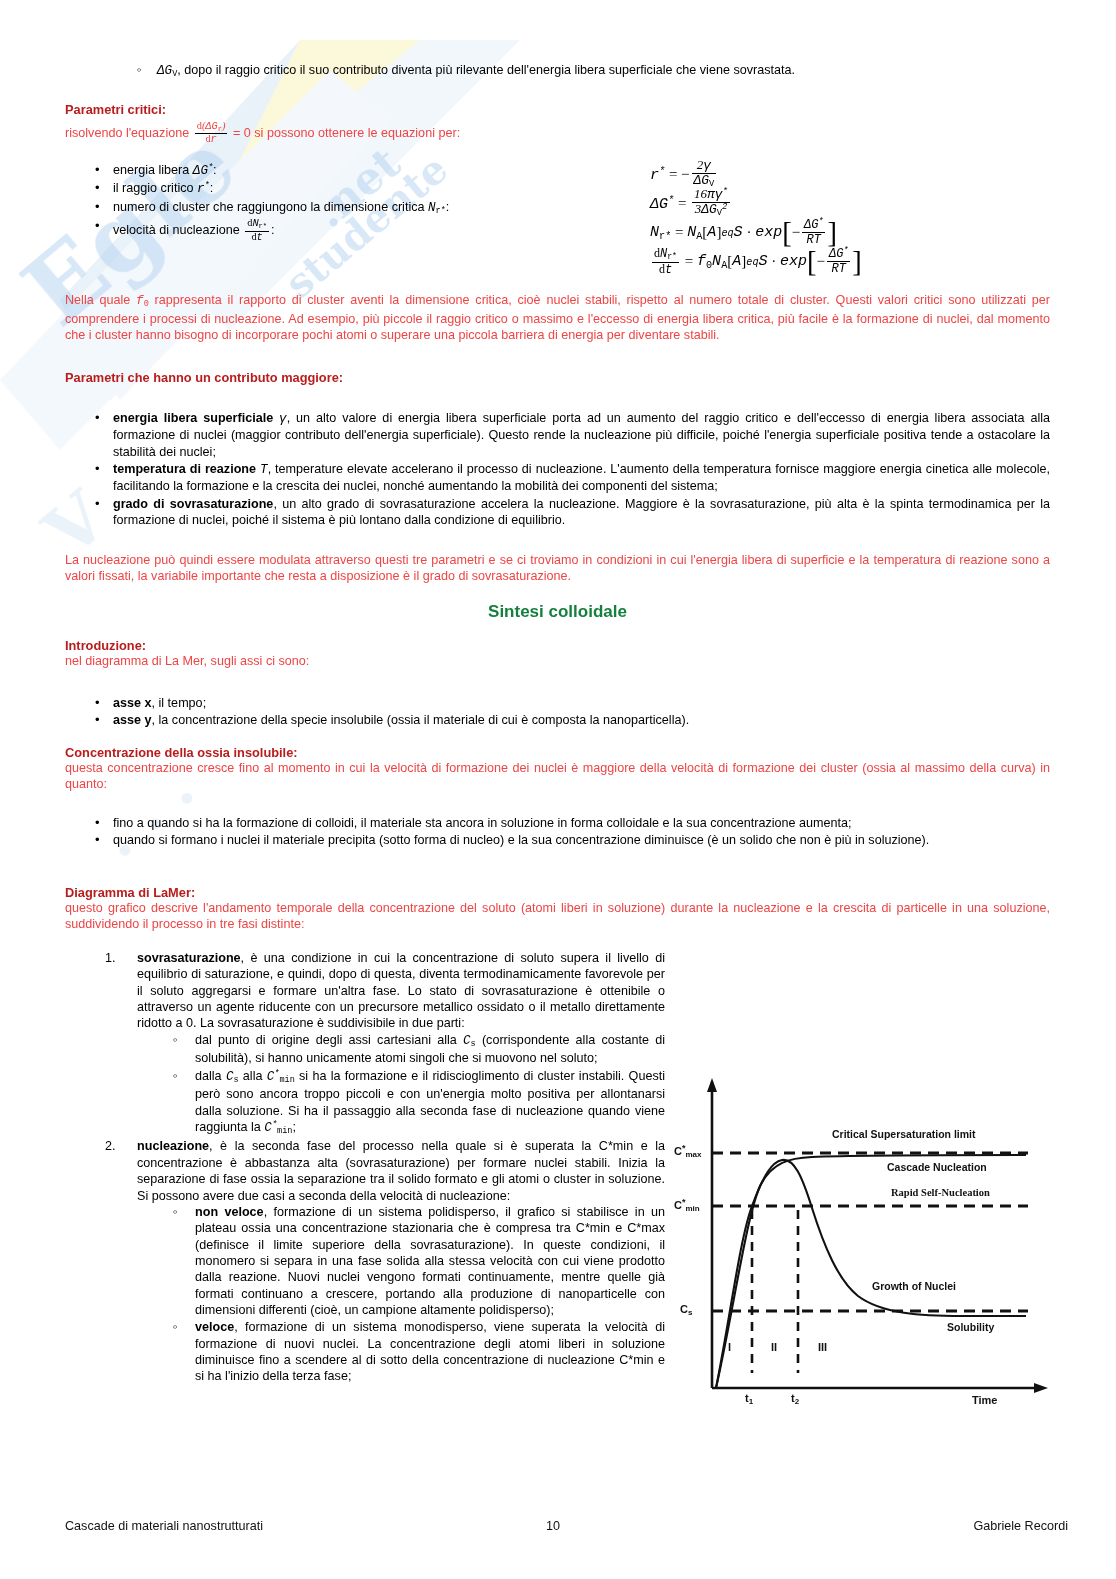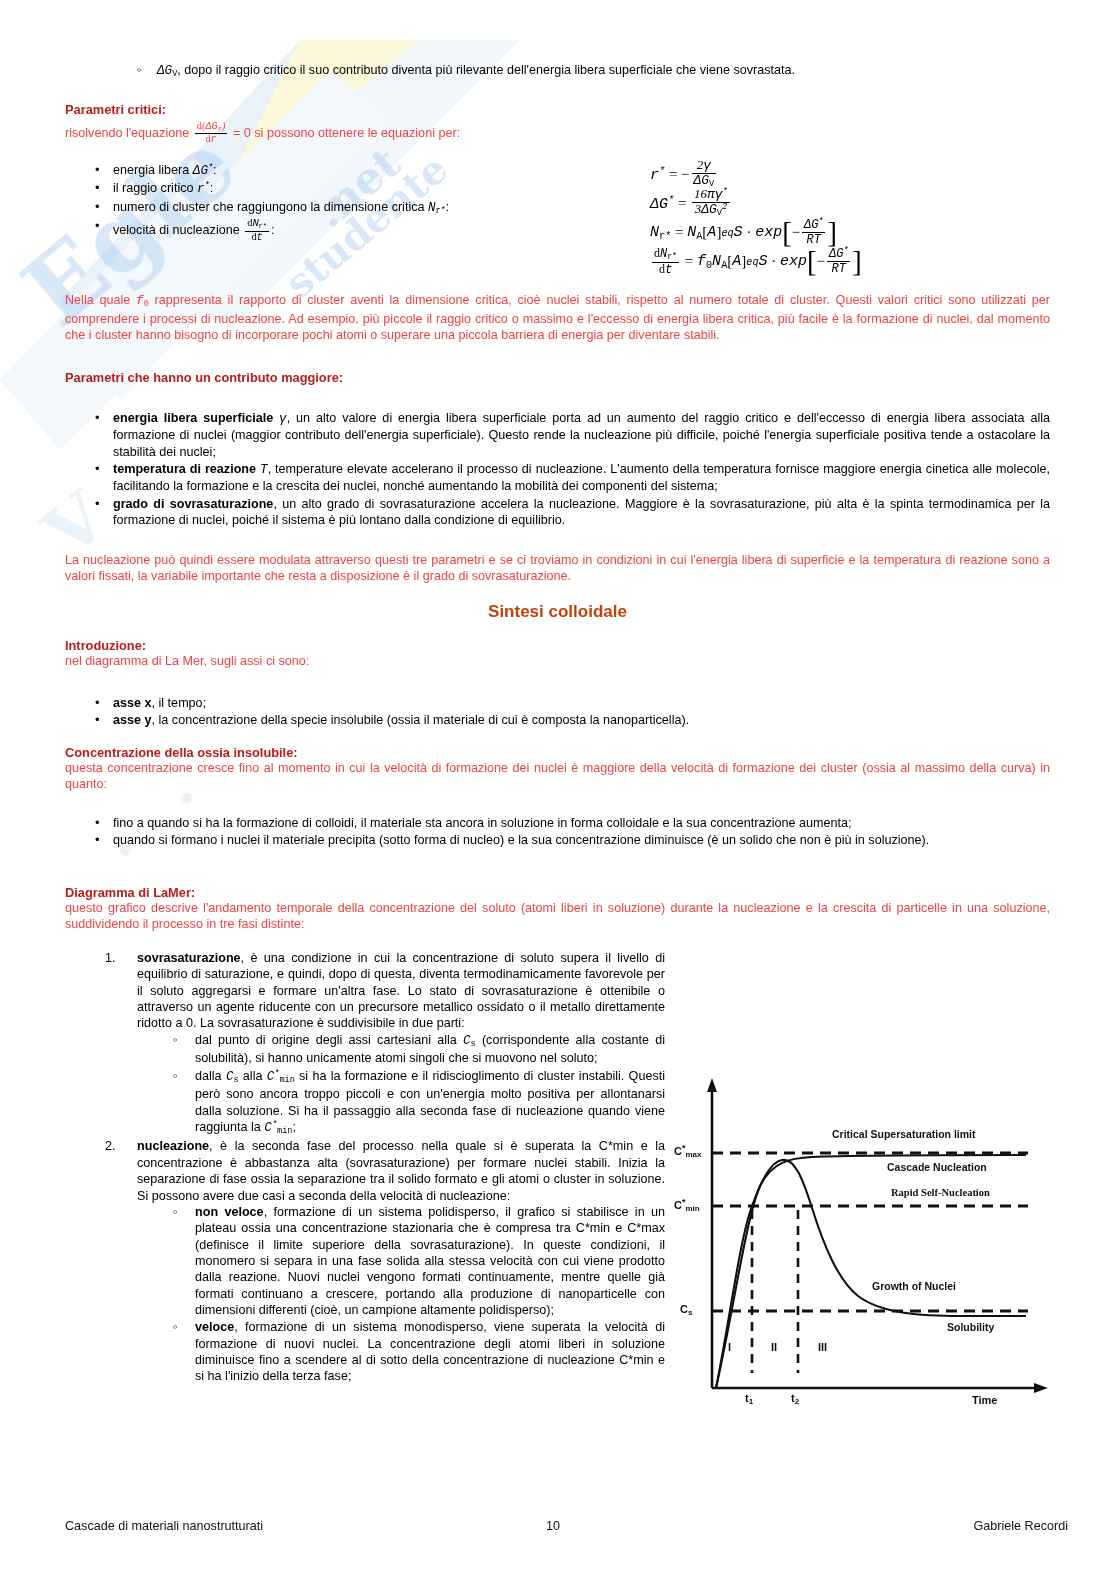--- a/index.html
+++ b/index.html
@@ -43,21 +43,21 @@
     line-height: 1.30;
     text-align: justify;
     color: #ef4444;
   }
   .heading-blue {
     color: #b91c1c;
     font-weight: bold;
     font-size: 12.8px;
   }
   .title-purple {
-    color: #c2410c;
+    color: #15803d;
     font-weight: bold;
     font-size: 17px;
     text-align: center;
   }
   b { font-weight: bold; }
 
   ul.bul, ol.num {
     margin: 0;
     padding: 0;
     list-style: none;

